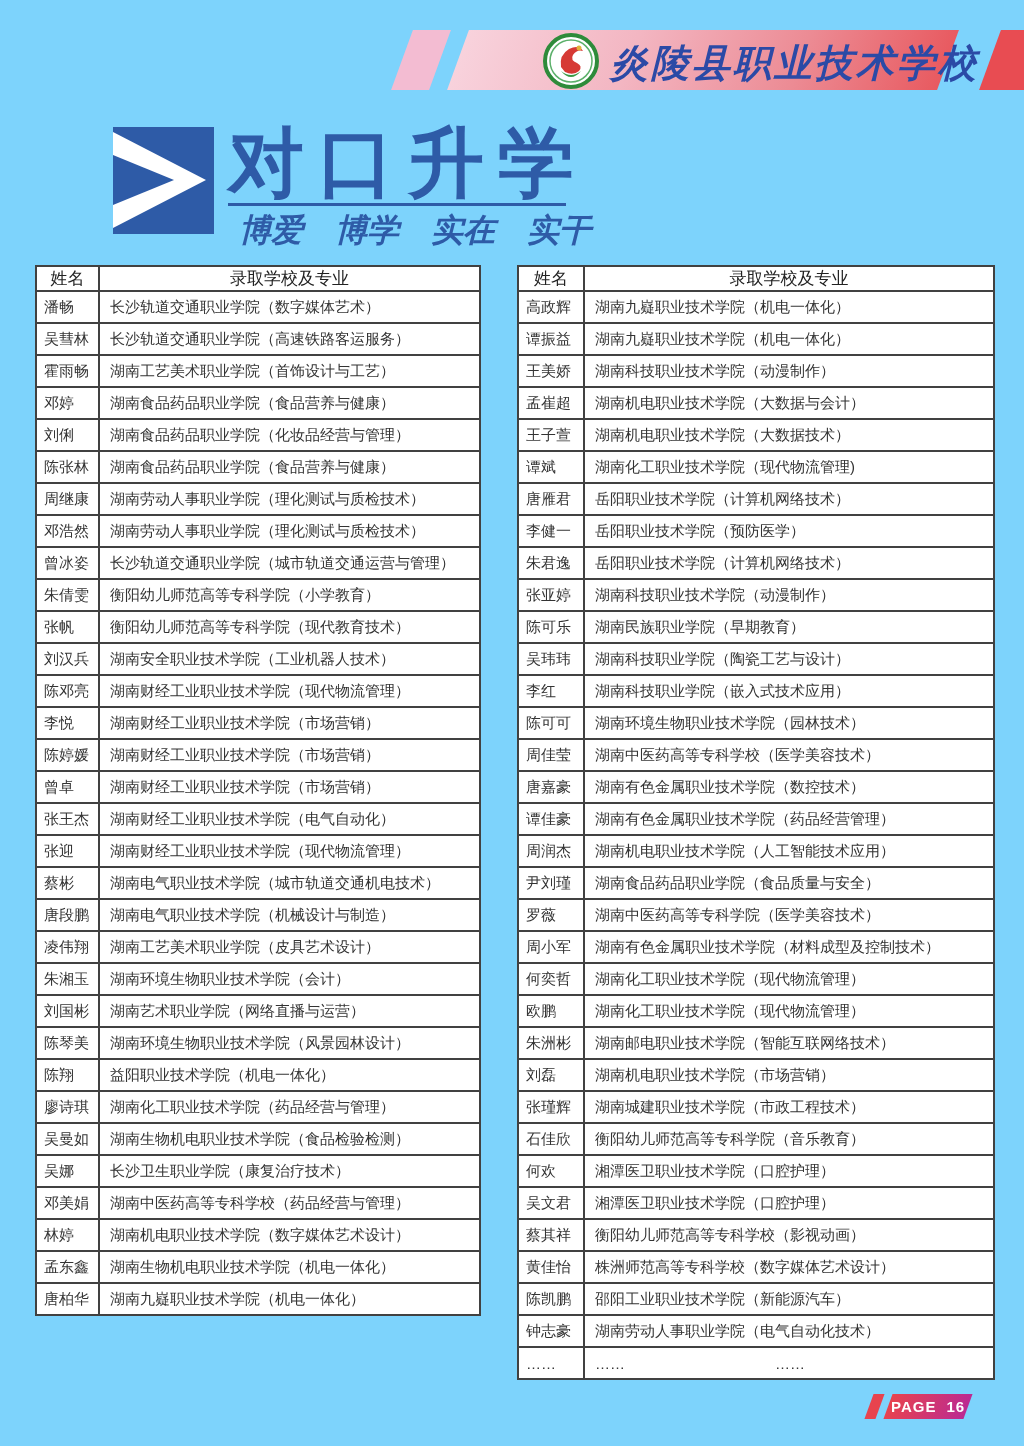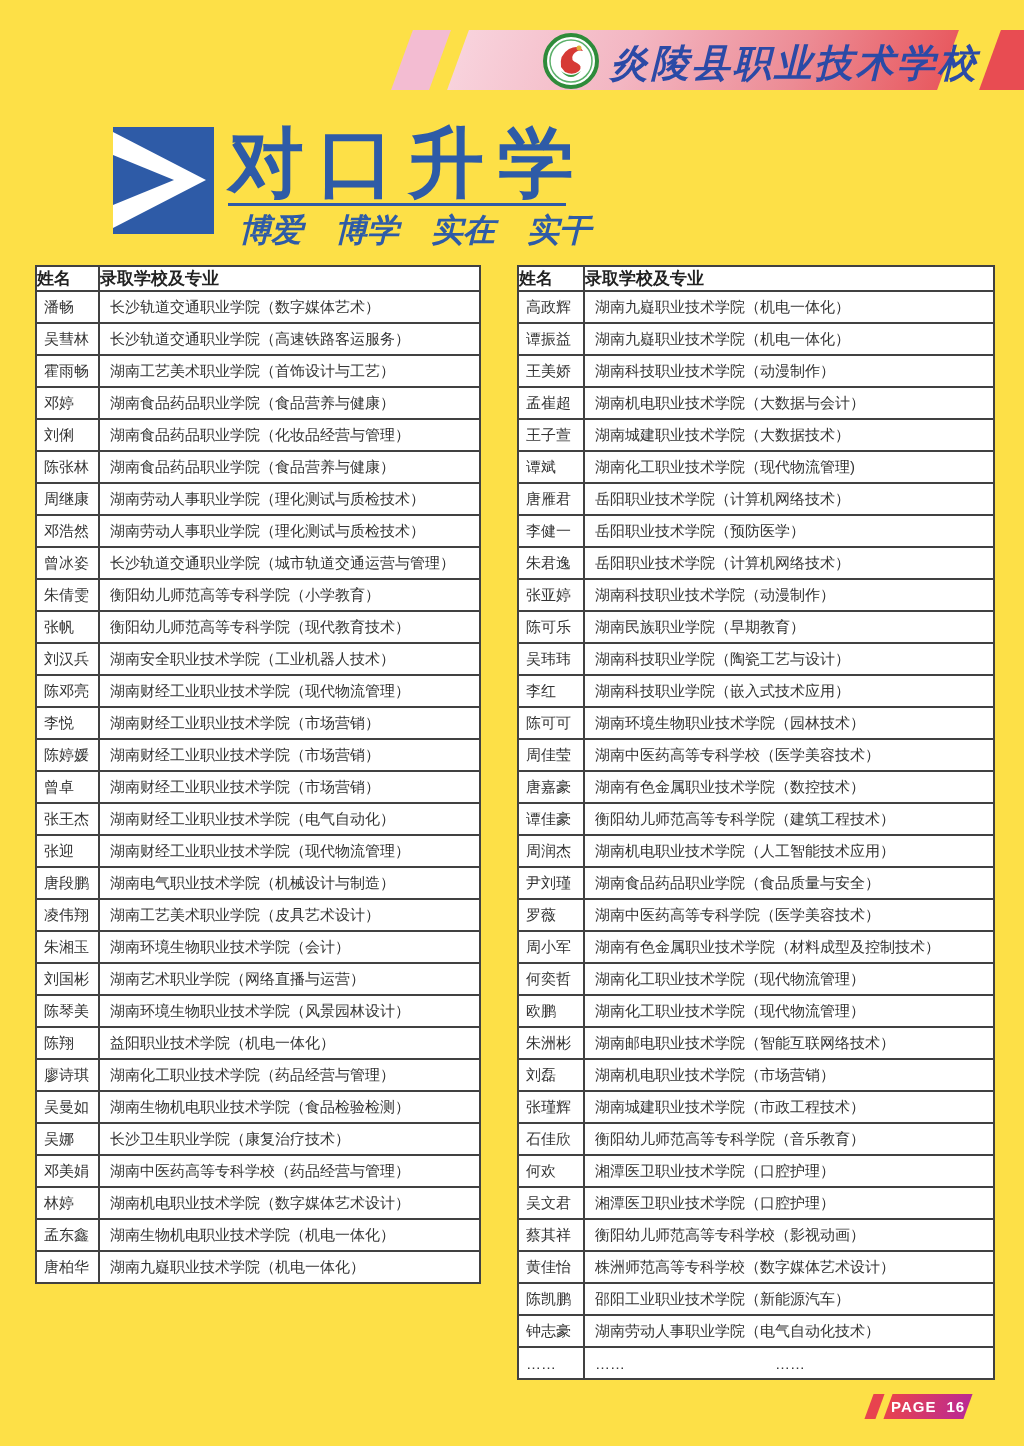--- a/index.html
+++ b/index.html
@@ -1,18 +1,18 @@
 <!DOCTYPE html>
 <html><head>
 <meta charset="utf-8">
 <style>
   * { margin:0; padding:0; box-sizing:border-box; }
   html,body { width:1024px; height:1446px; background:#ffffff; overflow:hidden;
               font-family:"Liberation Sans", sans-serif; }
-  .page { position:relative; width:1024px; height:1446px; background:#fde047; }
+  .page { position:relative; width:1024px; height:1446px; background:#7dd3fc; }
 
   
   .banner { position:absolute; top:30px; left:0; width:1024px; height:60px; overflow:hidden; }
   .banner .piece { position:absolute; top:0; height:60px; transform:skewX(-20deg); }
   .piece-small-left { left:402px; width:38px; background:#f3bcd2; }
   .piece-main { left:458px; width:490px;
     background:linear-gradient(90deg,#f8d2dc 0%, #f3b6c2 35%, #ec8b94 70%, #e85a60 100%); }
   .piece-right { left:990px; width:80px; background:#e84c52; }
   .banner-content { position:absolute; top:0; left:0; width:1024px; height:60px; }
   .school-logo { position:absolute; left:543px; top:3px; width:56px; height:56px; }
@@ -31,21 +31,21 @@
   .title-motto { position:absolute; left:126px; top:82px; font-size:32px; font-weight:bold;
     font-style:italic; color:#2e5ba7; white-space:nowrap; word-spacing:24px;
     font-family:"Liberation Serif", serif; }
 
   
   table { border-collapse:collapse; table-layout:fixed; background:#fff; }
   .admission-table { position:absolute; top:265px; }
   .table-left  { left:35px;  width:446px; }
   .table-right { left:517px; width:478px; }
   th, td { border:2px solid #414141; color:#333; overflow:hidden; white-space:nowrap; }
-  th { height:23px; font-size:17px; font-weight:bold; text-align:left; color:#222; }
+  th { height:23px; font-size:17px; font-weight:normal; text-align:center; color:#222; }
   td { height:32px; font-size:15px; }
   td:first-child { padding-left:7px; }
   td:last-child  { padding-left:10px; }
   .table-left  col.c-name { width:63px; }
   .table-right col.c-name { width:66px; }
   td .school2 { margin-left:150px; }
 
   
   .footer { position:absolute; top:1394px; left:0; width:1024px; height:26px; }
   .badge-strip { position:absolute; left:869px; top:0; width:11px; height:25px;
@@ -166,20 +166,24 @@
         </tr>
         <tr>
           <td>张王杰</td>
           <td>湖南财经工业职业技术学院（电气自动化）</td>
         </tr>
         <tr>
           <td>张迎</td>
           <td>湖南财经工业职业技术学院（现代物流管理）</td>
         </tr>
         <tr>
+          <td>蔡彬</td>
+          <td>湖南电气职业技术学院（城市轨道交通机电技术）</td>
+        </tr>
+        <tr>
           <td>唐段鹏</td>
           <td>湖南电气职业技术学院（机械设计与制造）</td>
         </tr>
         <tr>
           <td>凌伟翔</td>
           <td>湖南工艺美术职业学院（皮具艺术设计）</td>
         </tr>
         <tr>
           <td>朱湘玉</td>
           <td>湖南环境生物职业技术学院（会计）</td>
@@ -250,21 +254,21 @@
         <tr>
           <td>王美娇</td>
           <td>湖南科技职业技术学院（动漫制作）</td>
         </tr>
         <tr>
           <td>孟崔超</td>
           <td>湖南机电职业技术学院（大数据与会计）</td>
         </tr>
         <tr>
           <td>王子萱</td>
-          <td>湖南城建职业技术学院（大数据技术）</td>
+          <td>湖南机电职业技术学院（大数据技术）</td>
         </tr>
         <tr>
           <td>谭斌</td>
           <td>湖南化工职业技术学院（现代物流管理)</td>
         </tr>
         <tr>
           <td>唐雁君</td>
           <td>岳阳职业技术学院（计算机网络技术）</td>
         </tr>
         <tr>
@@ -298,21 +302,21 @@
         <tr>
           <td>周佳莹</td>
           <td>湖南中医药高等专科学校（医学美容技术）</td>
         </tr>
         <tr>
           <td>唐嘉豪</td>
           <td>湖南有色金属职业技术学院（数控技术）</td>
         </tr>
         <tr>
           <td>谭佳豪</td>
-          <td>衡阳幼儿师范高等专科学院（建筑工程技术）</td>
+          <td>湖南有色金属职业技术学院（药品经营管理）</td>
         </tr>
         <tr>
           <td>周润杰</td>
           <td>湖南机电职业技术学院（人工智能技术应用）</td>
         </tr>
         <tr>
           <td>尹刘瑾</td>
           <td>湖南食品药品职业学院（食品质量与安全）</td>
         </tr>
         <tr>

